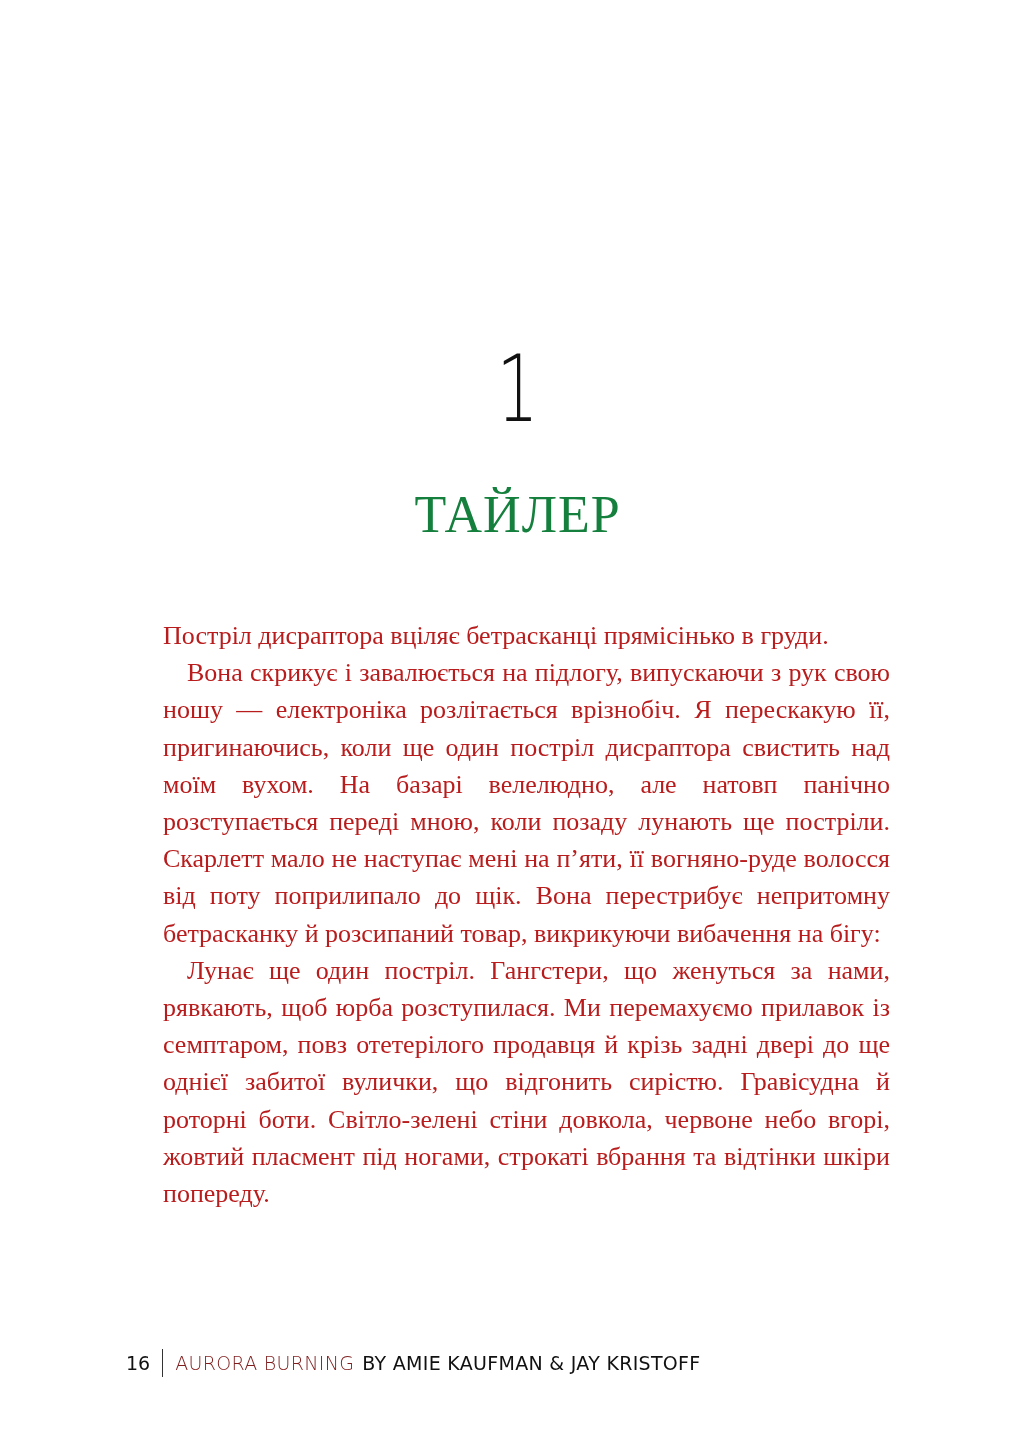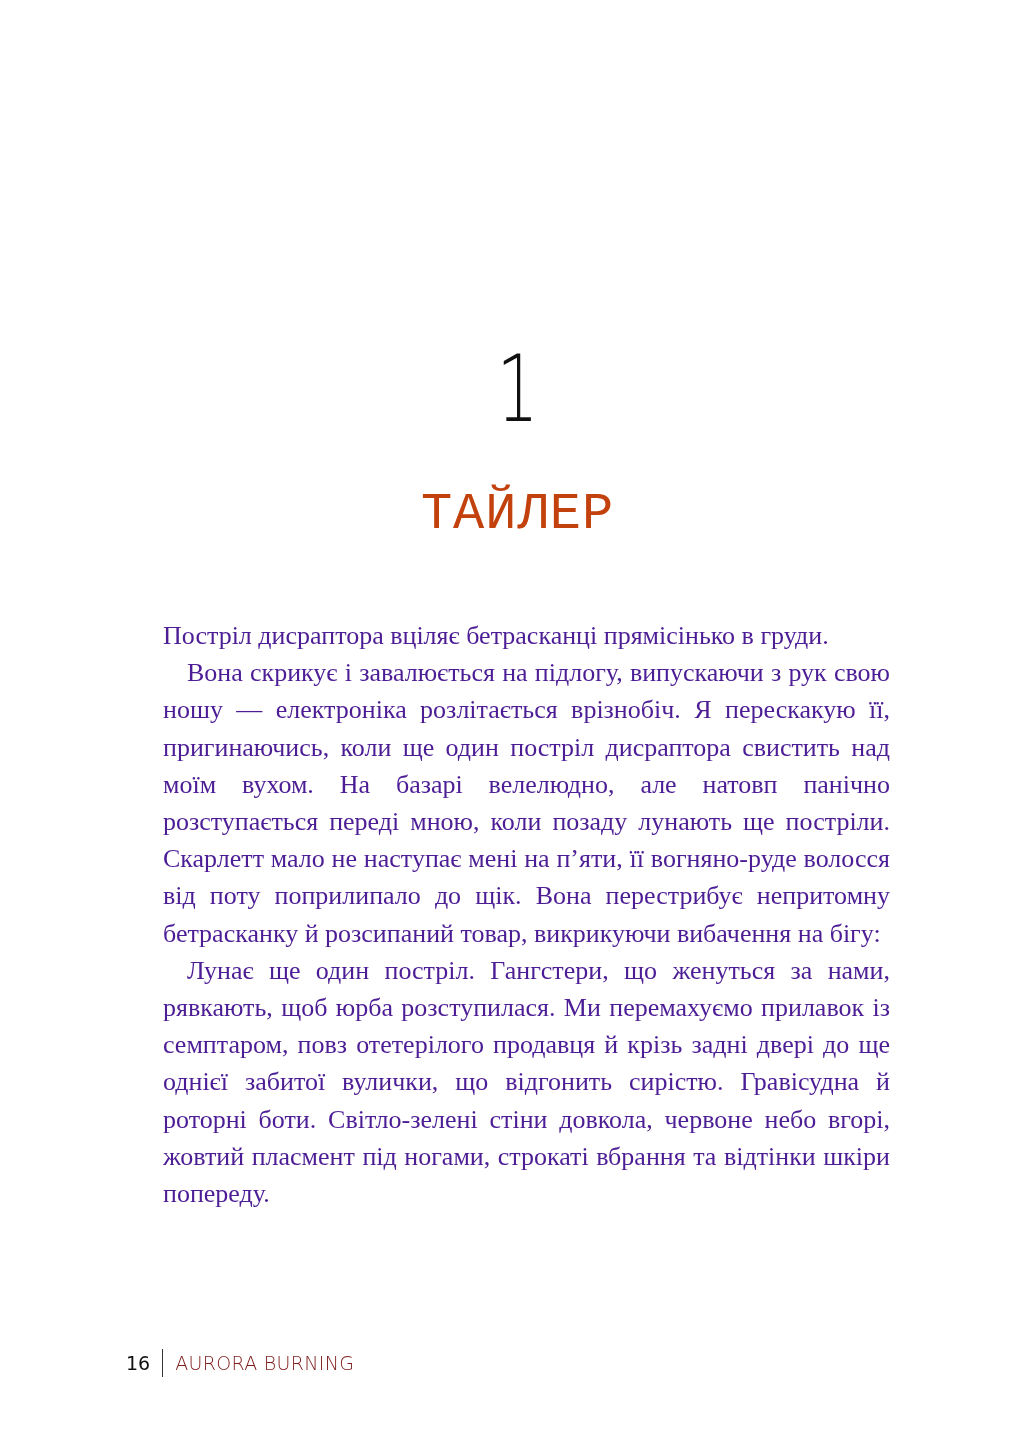--- a/index.html
+++ b/index.html
@@ -28,36 +28,36 @@
       transform: scaleX(0.72);
       transform-origin: center;
       letter-spacing: 0;
     }
     .chapter-title {
       position: absolute;
       top: 483px;
       left: 0;
       width: 1035px;
       text-align: center;
-      font-family: Liberation Mono, monospace;
+      font-family: Liberation Serif, serif;
       font-weight: 200;
       font-size: 52px;
       line-height: 64px;
       letter-spacing: 1px;
-      color: #c2410c;
+      color: #15803d;
     }
     .body-text {
       position: absolute;
       top: 617px;
       left: 163px;
       width: 727px;
       font-family: "Liberation Serif", "DejaVu Serif", serif;
       font-size: 26px;
       line-height: 37.2px;
-      color: #4c1d95;
+      color: #b91c1c;
       text-align: justify;
     }
     .body-text p {
       margin: 0;
       text-indent: 24px;
       text-align-last: left;
     }
     .body-text p.no-indent {
       text-indent: 0;
     }
@@ -102,13 +102,14 @@
 <div class="body-text">
   <p class="no-indent">Постріл дисраптора вціляє бетрасканці прямісінько в груди.</p>
   <p>Вона скрикує і завалюється на підлогу, випускаючи з рук свою ношу — електроніка розлітається врізнобіч. Я перескакую її, пригинаючись, коли ще один постріл дисраптора свистить над моїм вухом. На базарі велелюдно, але натовп панічно розступається переді мною, коли позаду лунають ще постріли. Скарлетт мало не наступає мені на п’яти, її вогняно-руде волосся від поту поприлипало до щік. Вона перестрибує непритомну бетрасканку й розсипаний товар, викрикуючи вибачення на бігу:</p>
   <p>Лунає ще один постріл. Гангстери, що женуться за нами, рявкають, щоб юрба розступилася. Ми перемахуємо прилавок із семптаром, повз отетерілого продавця й крізь задні двері до ще однієї забитої вулички, що відгонить сирістю. Гравісудна й роторні боти. Світло-зелені стіни довкола, червоне небо вгорі, жовтий пласмент під ногами, строкаті вбрання та відтінки шкіри попереду.</p>
 </div>
 
 <div class="footer">
   <span class="page-num">16</span>
   <span class="sep"></span>
   <span class="book-title">AURORA BURNING</span>
+  <span class="authors">BY AMIE KAUFMAN &amp; JAY KRISTOFF</span>
 </div>
 
 </body></html>

